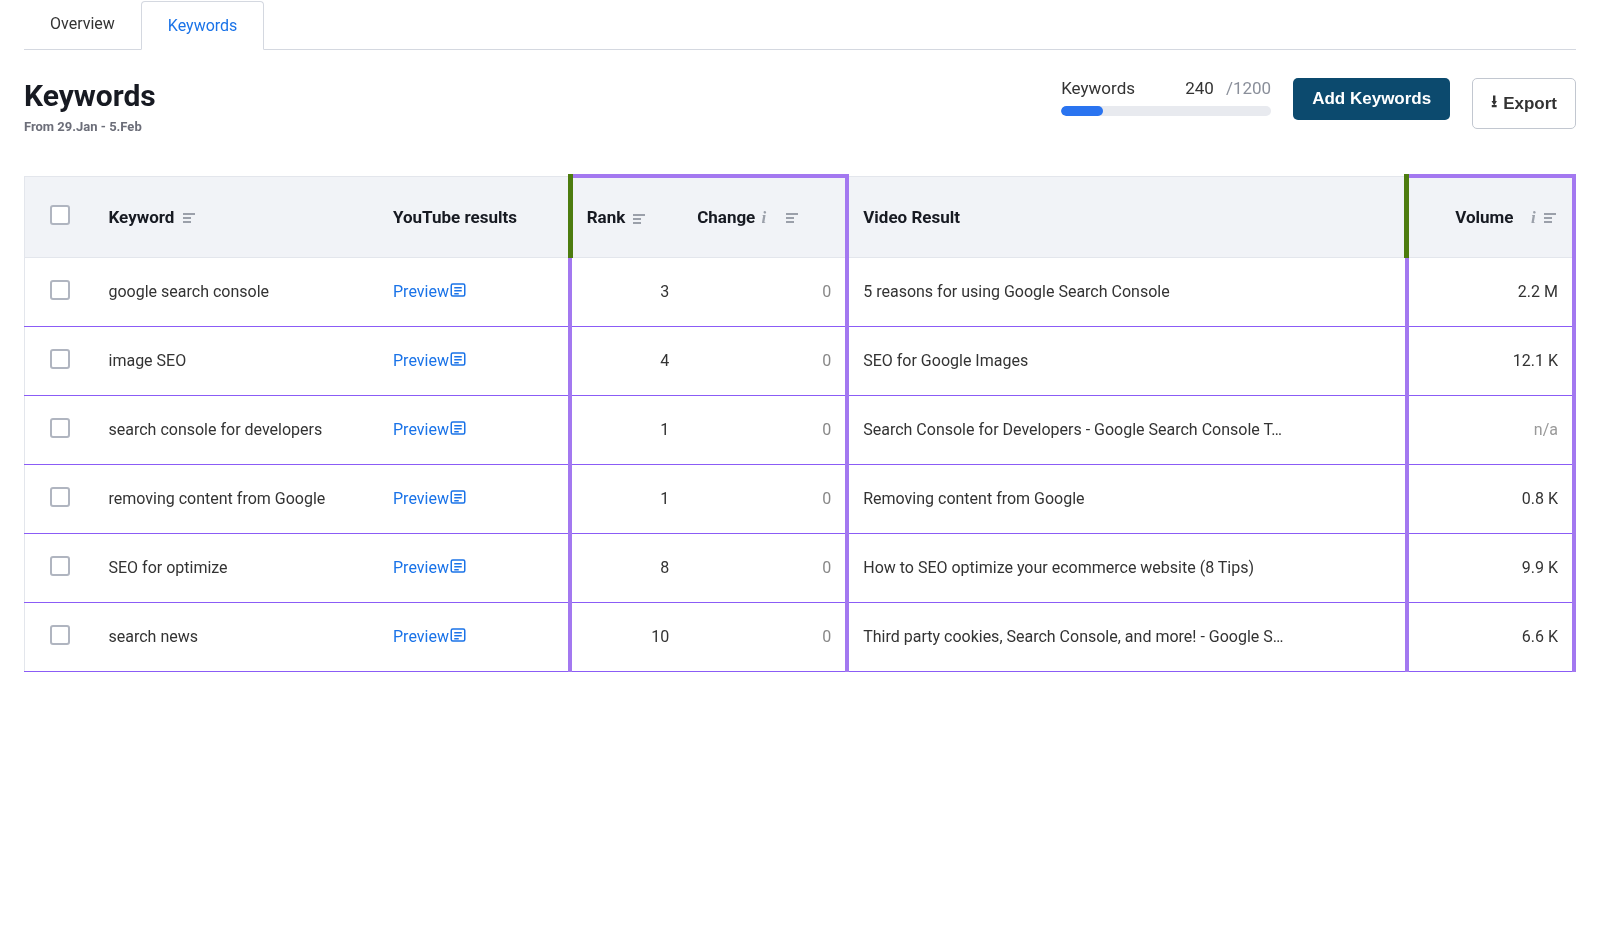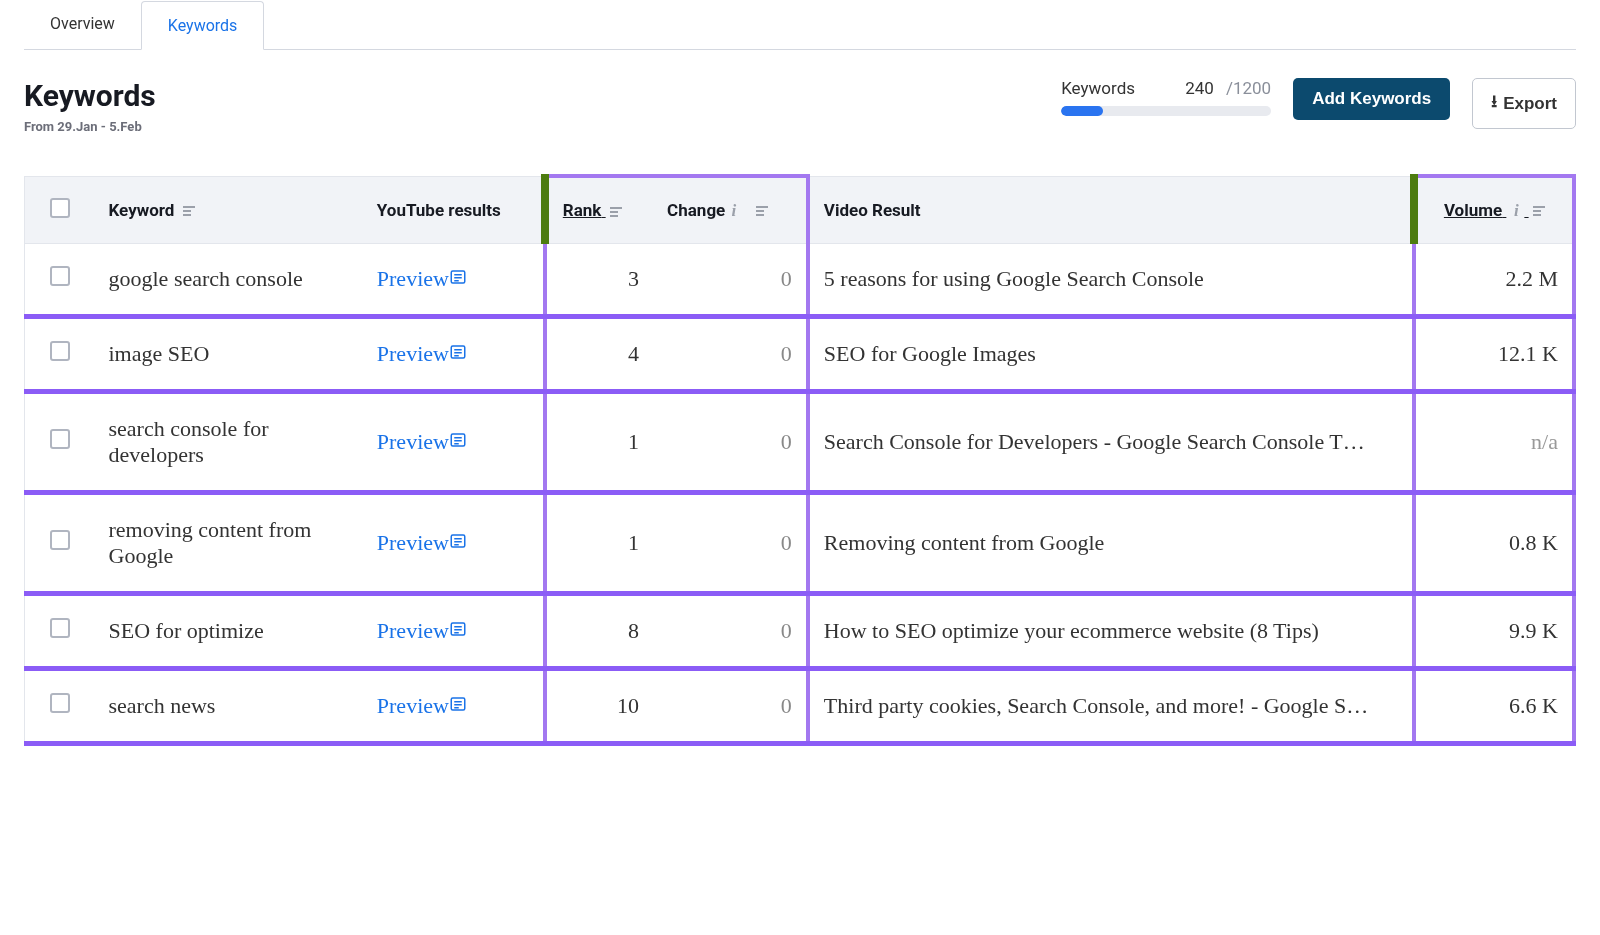--- a/index.html
+++ b/index.html
@@ -16,37 +16,37 @@
     .kw-counter-top { display: flex; justify-content: space-between; align-items: baseline; gap: 48px; color: #333; font-size: 17px; }
     .kw-counter-top .max { color: #8a8f9a; margin-left: 12px; }
     .progress-bar { width: 210px; height: 10px; background: #e8eaef; border-radius: 6px; margin-top: 8px; overflow: hidden; }
     .progress-fill { width: 20%; height: 100%; background: #2a74f0; border-radius: 6px; }
     .btn { padding: 10px 18px; border-radius: 5px; font-size: 17px; font-weight: 600; cursor: pointer; border: 1px solid transparent; display: inline-flex; align-items: center; gap: 6px; }
     .btn-primary { background: #0c4a6e; color: #fff; }
     .btn-secondary { background: #fff; color: #333; border: 1px solid #c2c7d0; }
     .export-icon { font-family: Arial; }
     table { width: 100%; border-collapse: collapse; border: 1px solid #e3e6ec; }
     thead { background: #f1f3f7; }
-    th { text-align: left; padding: 21px 14px; font-size: 17px; font-weight: 700; color: #171a22; border-bottom: 1px solid #e3e6ec; white-space: nowrap; }
+    th { text-align: left; padding: 28px 14px; font-size: 17px; font-weight: 700; color: #171a22; border-bottom: 1px solid #e3e6ec; white-space: nowrap; }
     th.checkbox-col { width: 70px; text-align: center; }
-    td { padding: 22px 14px; border-bottom: 5px solid #8b5cf6; font-size: 22px; vertical-align: middle; font-family: Liberation Serif, serif; }
+    td { padding: 22px 14px; border-bottom: 1px solid #8b5cf6; font-size: 16px; vertical-align: middle; }
     td.checkbox-col { text-align: center; }
     .checkbox { width: 20px; height: 20px; border: 2px solid #b0b5c0; border-radius: 3px; display: inline-block; background: #fff; cursor: pointer; }
     .sort-icon { display: inline-block; width: 14px; height: 14px; margin-left: 4px; vertical-align: middle; }
     .sort-icon::before { content: ''; display: block; width: 12px; height: 2px; background: #9ba0aa; margin: 2px 0 2px 0; }
     .sort-icon::after { content: ''; display: block; width: 8px; height: 2px; background: #9ba0aa; margin: 2px 0; box-shadow: 0 4px 0 0 #9ba0aa; }
     .info-icon { display: inline-block; width: 16px; font-style: italic; font-family: Georgia, serif; color: #9ba0aa; font-size: 17px; margin-left: 2px; font-weight: 600; }
     .preview-link { color: #1a73e8; cursor: pointer; display: inline-flex; align-items: center; gap: 0; }
     .preview-link svg { width: 18px; height: 18px; }
     .rank-col, .change-col, .volume-col { text-align: right; }
     th.rank-col, th.change-col { text-align: left; }
-    th.volume-col { text-align: center; }
+    th.volume-col { text-align: right; }
     .change-val { color: #888; }
     .na { color: #999; }
-    .hl-rankchange-th { border-left: 8px solid #4d7c0f; text-decoration: underline; }
+    .hl-rankchange-th { border-left: 5px solid #4d7c0f; }
     .hl-rankchange-th2 { border-right: 4px solid #a378f0; }
     .hl-top { border-top: 4px solid #a378f0; }
     td.hl-left { border-left: 4px solid #a378f0; }
     td.hl-right { border-right: 4px solid #a378f0; }
     .kw-cell { max-width: 230px; }
     .video-cell { white-space: nowrap; overflow: hidden; text-overflow: ellipsis; max-width: 520px; }
   </style>
 </head>
 <body>
 

